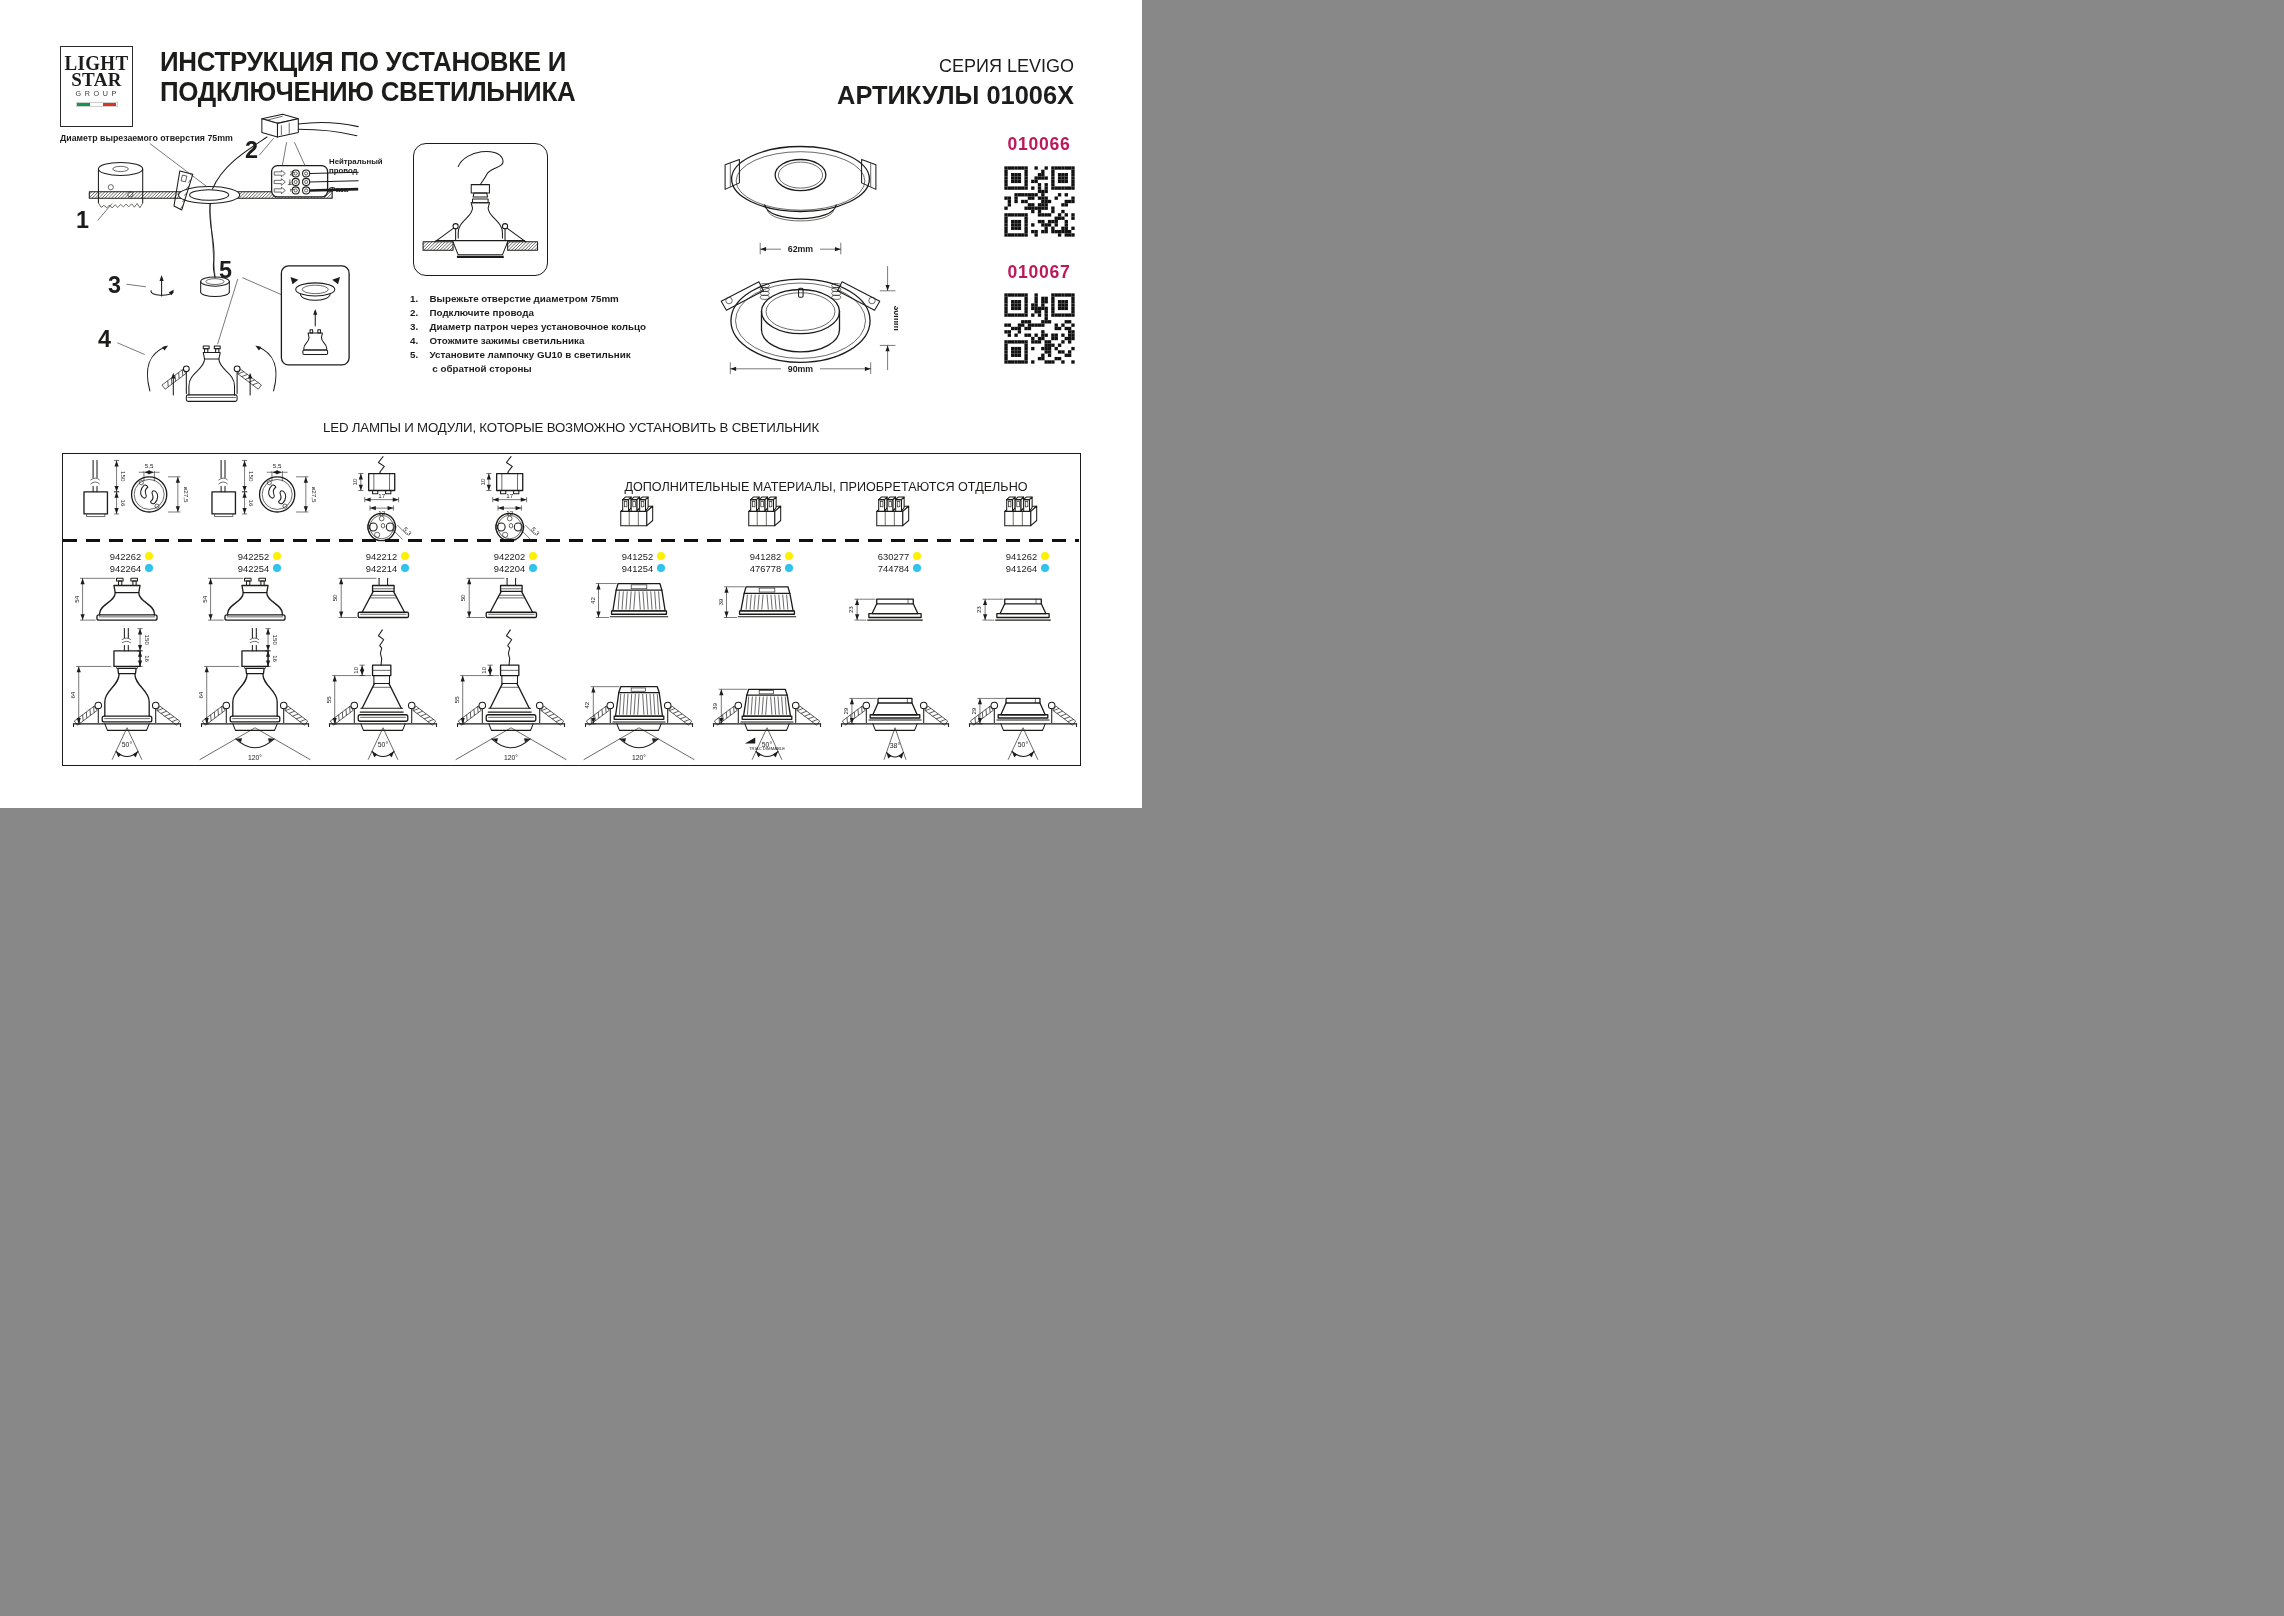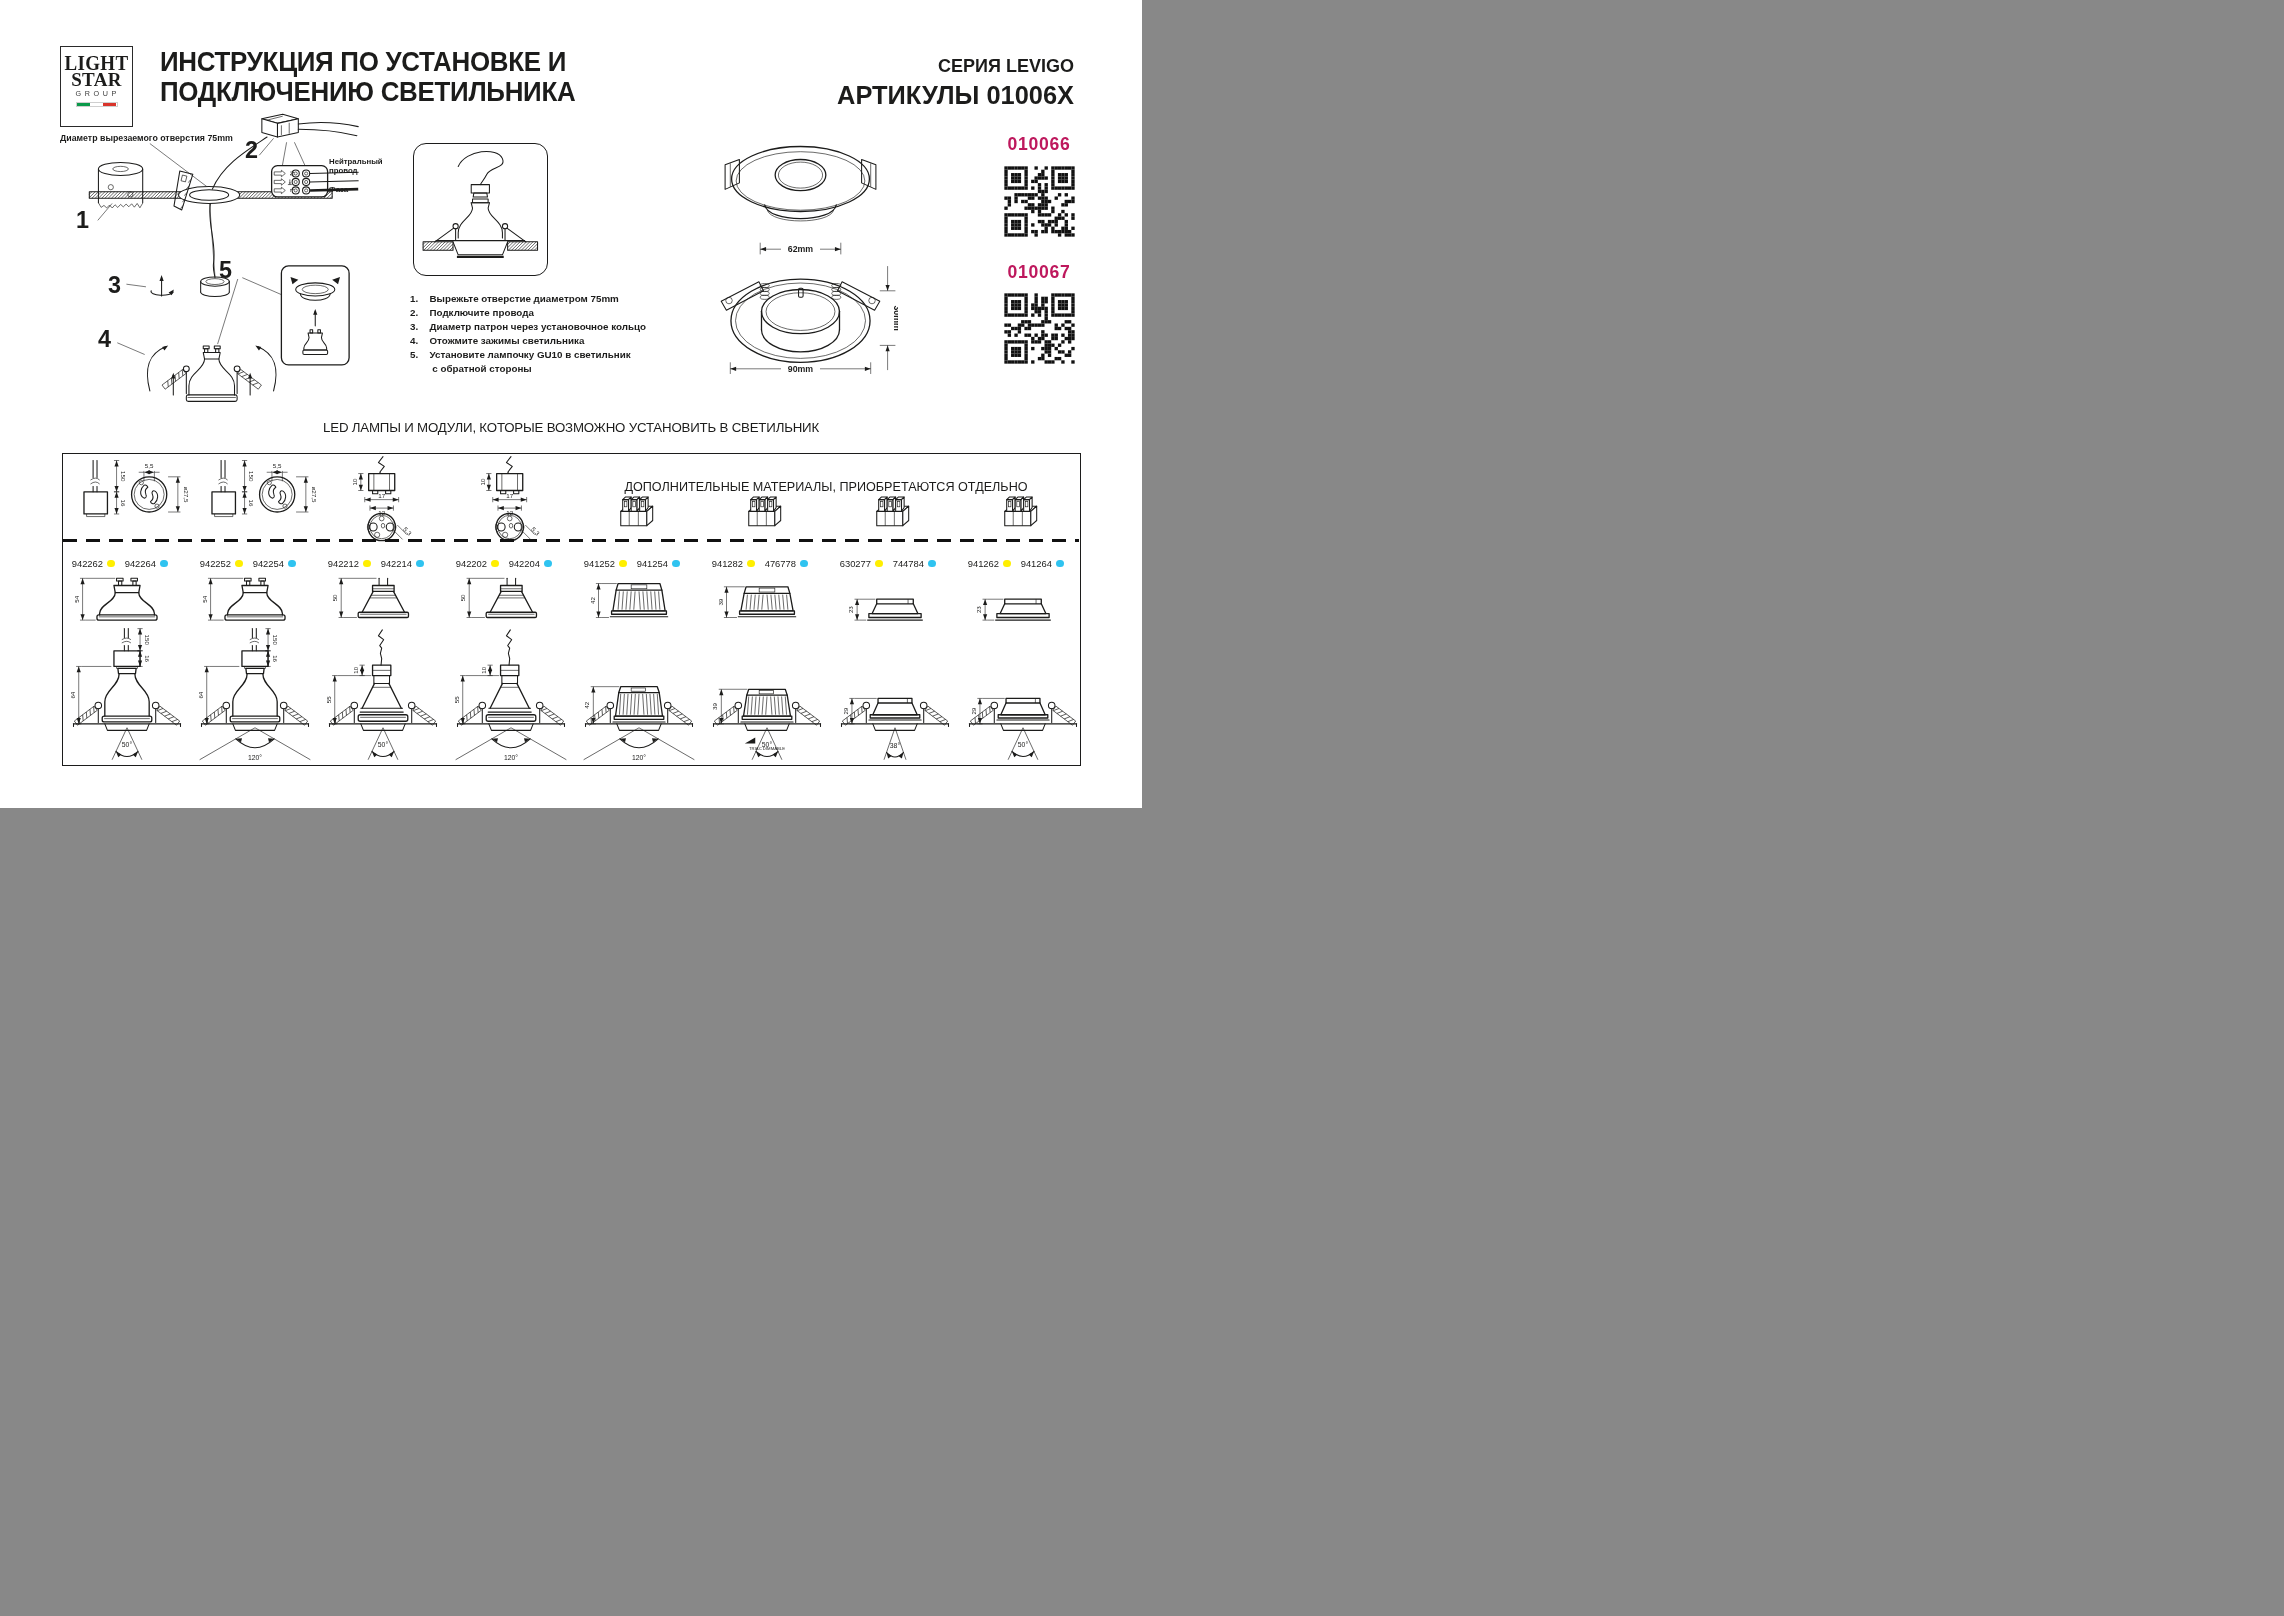--- a/index.html
+++ b/index.html
@@ -9,42 +9,42 @@
   
   #logo{left:60px;top:46px;width:73px;height:81px;border:1px solid #2a2a2a;text-align:center;box-sizing:border-box;padding-top:6.5px;}
   #logo .l1{font-family:"Liberation Serif",serif;font-weight:bold;font-size:19px;line-height:17px;letter-spacing:0.3px;transform:scaleY(1.08);}
   #logo .l2{font-family:"Liberation Serif",serif;font-weight:bold;font-size:19px;line-height:17.6px;letter-spacing:0.3px;}
   #logo .l3{font-size:7.2px;letter-spacing:3.6px;margin-top:1.3px;margin-left:2.6px;color:#3a3a3a;}
   #flag{width:42px;height:5.2px;margin:3.9px auto 0;display:flex;border:0.7px solid #cfcfcf;box-sizing:border-box;}
   #flag div{flex:1;}
   
   #title{left:160px;top:47px;font-size:27px;line-height:30px;font-weight:bold;transform:scaleX(.96);transform-origin:left top;letter-spacing:-0.3px;}
   #series{right:68px;top:56px;text-align:right;}
-  #series .s1{font-size:18px;font-weight:bold;letter-spacing:0;}
+  #series .s1{font-size:18px;font-weight:normal;letter-spacing:0;}
   #series .s2{font-size:25.4px;font-weight:bold;margin-top:3.9px;}
   
   #holenote{left:60px;top:133px;font-size:8.8px;font-weight:bold;}
   .wirelabel{font-size:7.8px;font-weight:bold;line-height:8.5px;}
   .callout{font-size:23.4px;font-weight:bold;}
   
   #instructions{left:410px;top:292px;width:293px;}
   #instructions .row{display:flex;font-size:9.8px;font-weight:bold;line-height:14px;}
   #instructions .n{width:19.5px;flex:none;}
   #midbox{left:413px;top:143px;width:135px;height:133px;border:1.6px solid #1c1c1b;border-radius:13px;box-sizing:border-box;}
   
   .prodcode{width:104px;text-align:center;font-size:17.6px;letter-spacing:0.7px;font-weight:bold;color:#be185d;}
   
   #ledheading{left:0;top:420px;width:1142px;text-align:center;font-size:13.7px;letter-spacing:-0.2px;transform:scaleX(.97);}
   #panel{left:62px;top:453px;width:1019px;height:313px;border:1.6px solid #1c1c1b;box-sizing:border-box;}
   #extras{left:572px;top:479px;width:508px;text-align:center;font-size:13px;transform:scaleX(.97);}
   #dashline{left:63px;top:539px;width:1016px;height:2.9px;
      background:repeating-linear-gradient(90deg,#111 0 13.7px,transparent 13.7px 23px);}
   #cols{left:63px;top:454px;width:1016px;height:310px;display:flex;}
   .lcol{flex:1;position:relative;}
-  .codes{height:26px;margin-top:8.5px;display:flex;flex-direction:row;align-items:center;justify-content:flex-start;gap:1.3px;}
+  .codes{height:26px;margin-top:8.5px;display:flex;flex-direction:column;align-items:center;justify-content:flex-start;gap:1.3px;}
   .codeline{display:flex;align-items:center;gap:3.9px;font-size:9.4px;color:#1c1c1b;}
   .codeline .txt{width:40px;text-align:right;}
   .dot{width:7.8px;height:7.8px;border-radius:50%;}
   
   svg{display:block;}
   svg .a2{stroke:#1c1c1b;stroke-width:2;fill:none;stroke-linejoin:round;stroke-linecap:round;}
   svg .a16{stroke:#1c1c1b;stroke-width:1.6;fill:none;stroke-linejoin:round;stroke-linecap:round;}
   svg .a1{stroke:#1c1c1b;stroke-width:1;fill:none;}
   svg .ln{stroke:#1c1c1b;stroke-width:.9;fill:none;}
   svg .dim{font:9.5px "Liberation Sans",sans-serif;fill:#1c1c1b;}

